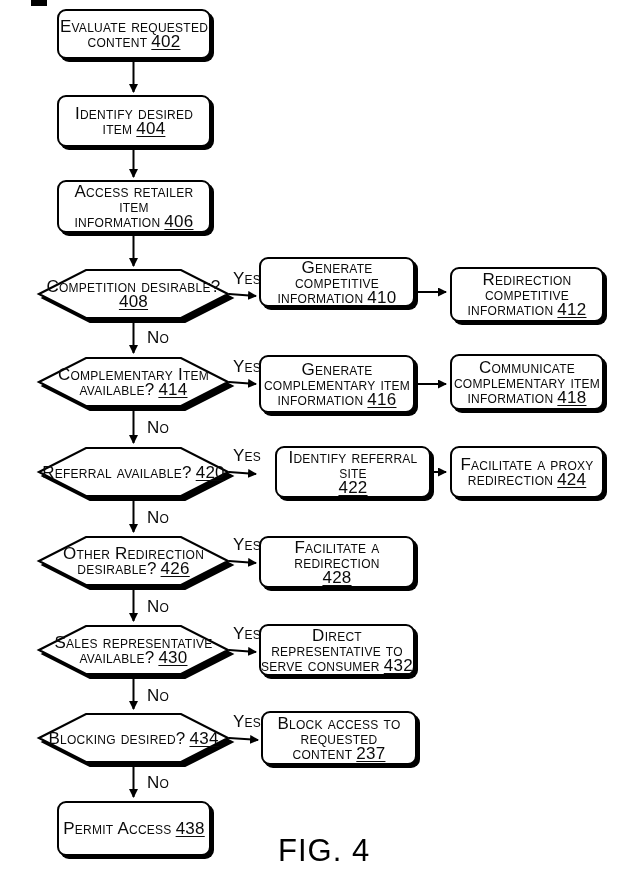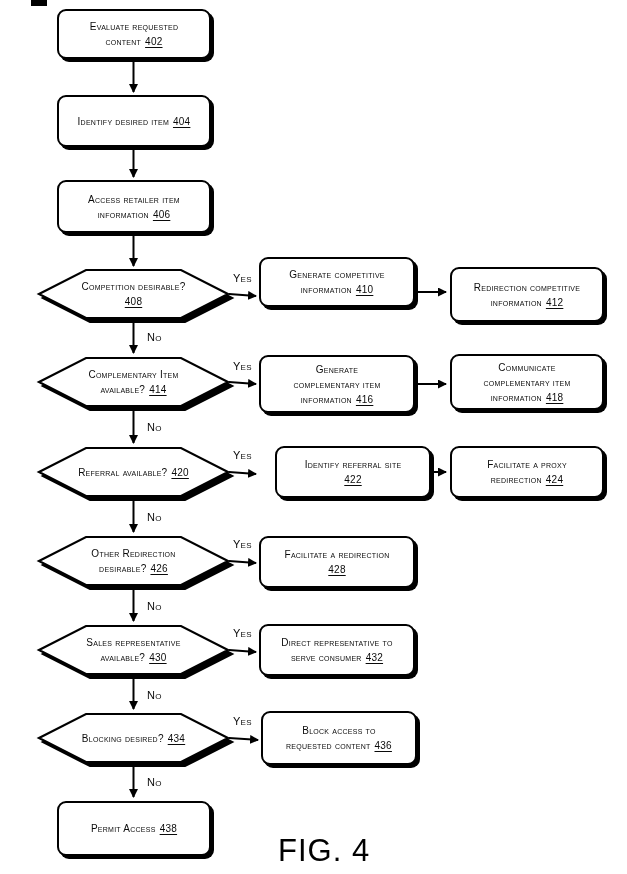--- a/index.html
+++ b/index.html
@@ -15,26 +15,26 @@
     text-align:center;box-sizing:border-box;
   }
   .hex{
     position:absolute;display:flex;align-items:center;justify-content:center;text-align:center;
   }
   .hex svg{position:absolute;left:0;top:0;overflow:visible;}
   .hex .shadow{fill:#000;stroke:#000;stroke-width:2.2;}
   .hex .shape{fill:#fff;stroke:#000;stroke-width:2.2;stroke-linejoin:miter;}
   .lbl{
     position:relative;z-index:2;
-    font-size:10px;line-height:15px;font-variant:small-caps;letter-spacing:.25px;color:#0a0a0a;
+    font-size:17px;line-height:15px;font-variant:small-caps;letter-spacing:.25px;color:#0a0a0a;
   }
   .ref{text-decoration:underline;text-underline-offset:2px;margin-left:4px;}
   .ref.solo{margin-left:0;}
   .tag{
-    position:absolute;font-size:11px;line-height:13px;font-variant:small-caps;
+    position:absolute;font-size:17px;line-height:13px;font-variant:small-caps;
     letter-spacing:.25px;color:#0a0a0a;z-index:3;
   }
   .figcap{
     position:absolute;left:278px;top:833px;font-size:31px;letter-spacing:1px;color:#000;
     font-family:"Liberation Sans",sans-serif;
   }
   .artifact{position:absolute;left:31px;top:0;width:16px;height:6px;background:#000;}
 </style>
 </head>
 <body>
@@ -188,21 +188,21 @@
   <div class="box" style="left:259px;top:624px;width:156px;height:52px;">
     <div class="lbl">
       <span>Direct representative to</span><br>
       <span>serve consumer</span><span class="ref">432</span>
     </div>
   </div>
 
   <div class="box" style="left:261px;top:711px;width:156px;height:54px;">
     <div class="lbl">
       <span>Block access to</span><br>
-      <span>requested content</span><span class="ref">436</span>
+      <span>requested content</span><span class="ref">237</span>
     </div>
   </div>
 
   <div class="box" style="left:450px;top:267px;width:154px;height:55px;">
     <div class="lbl">
       <span>Redirection competitive</span><br>
       <span>information</span><span class="ref">412</span>
     </div>
   </div>
 

